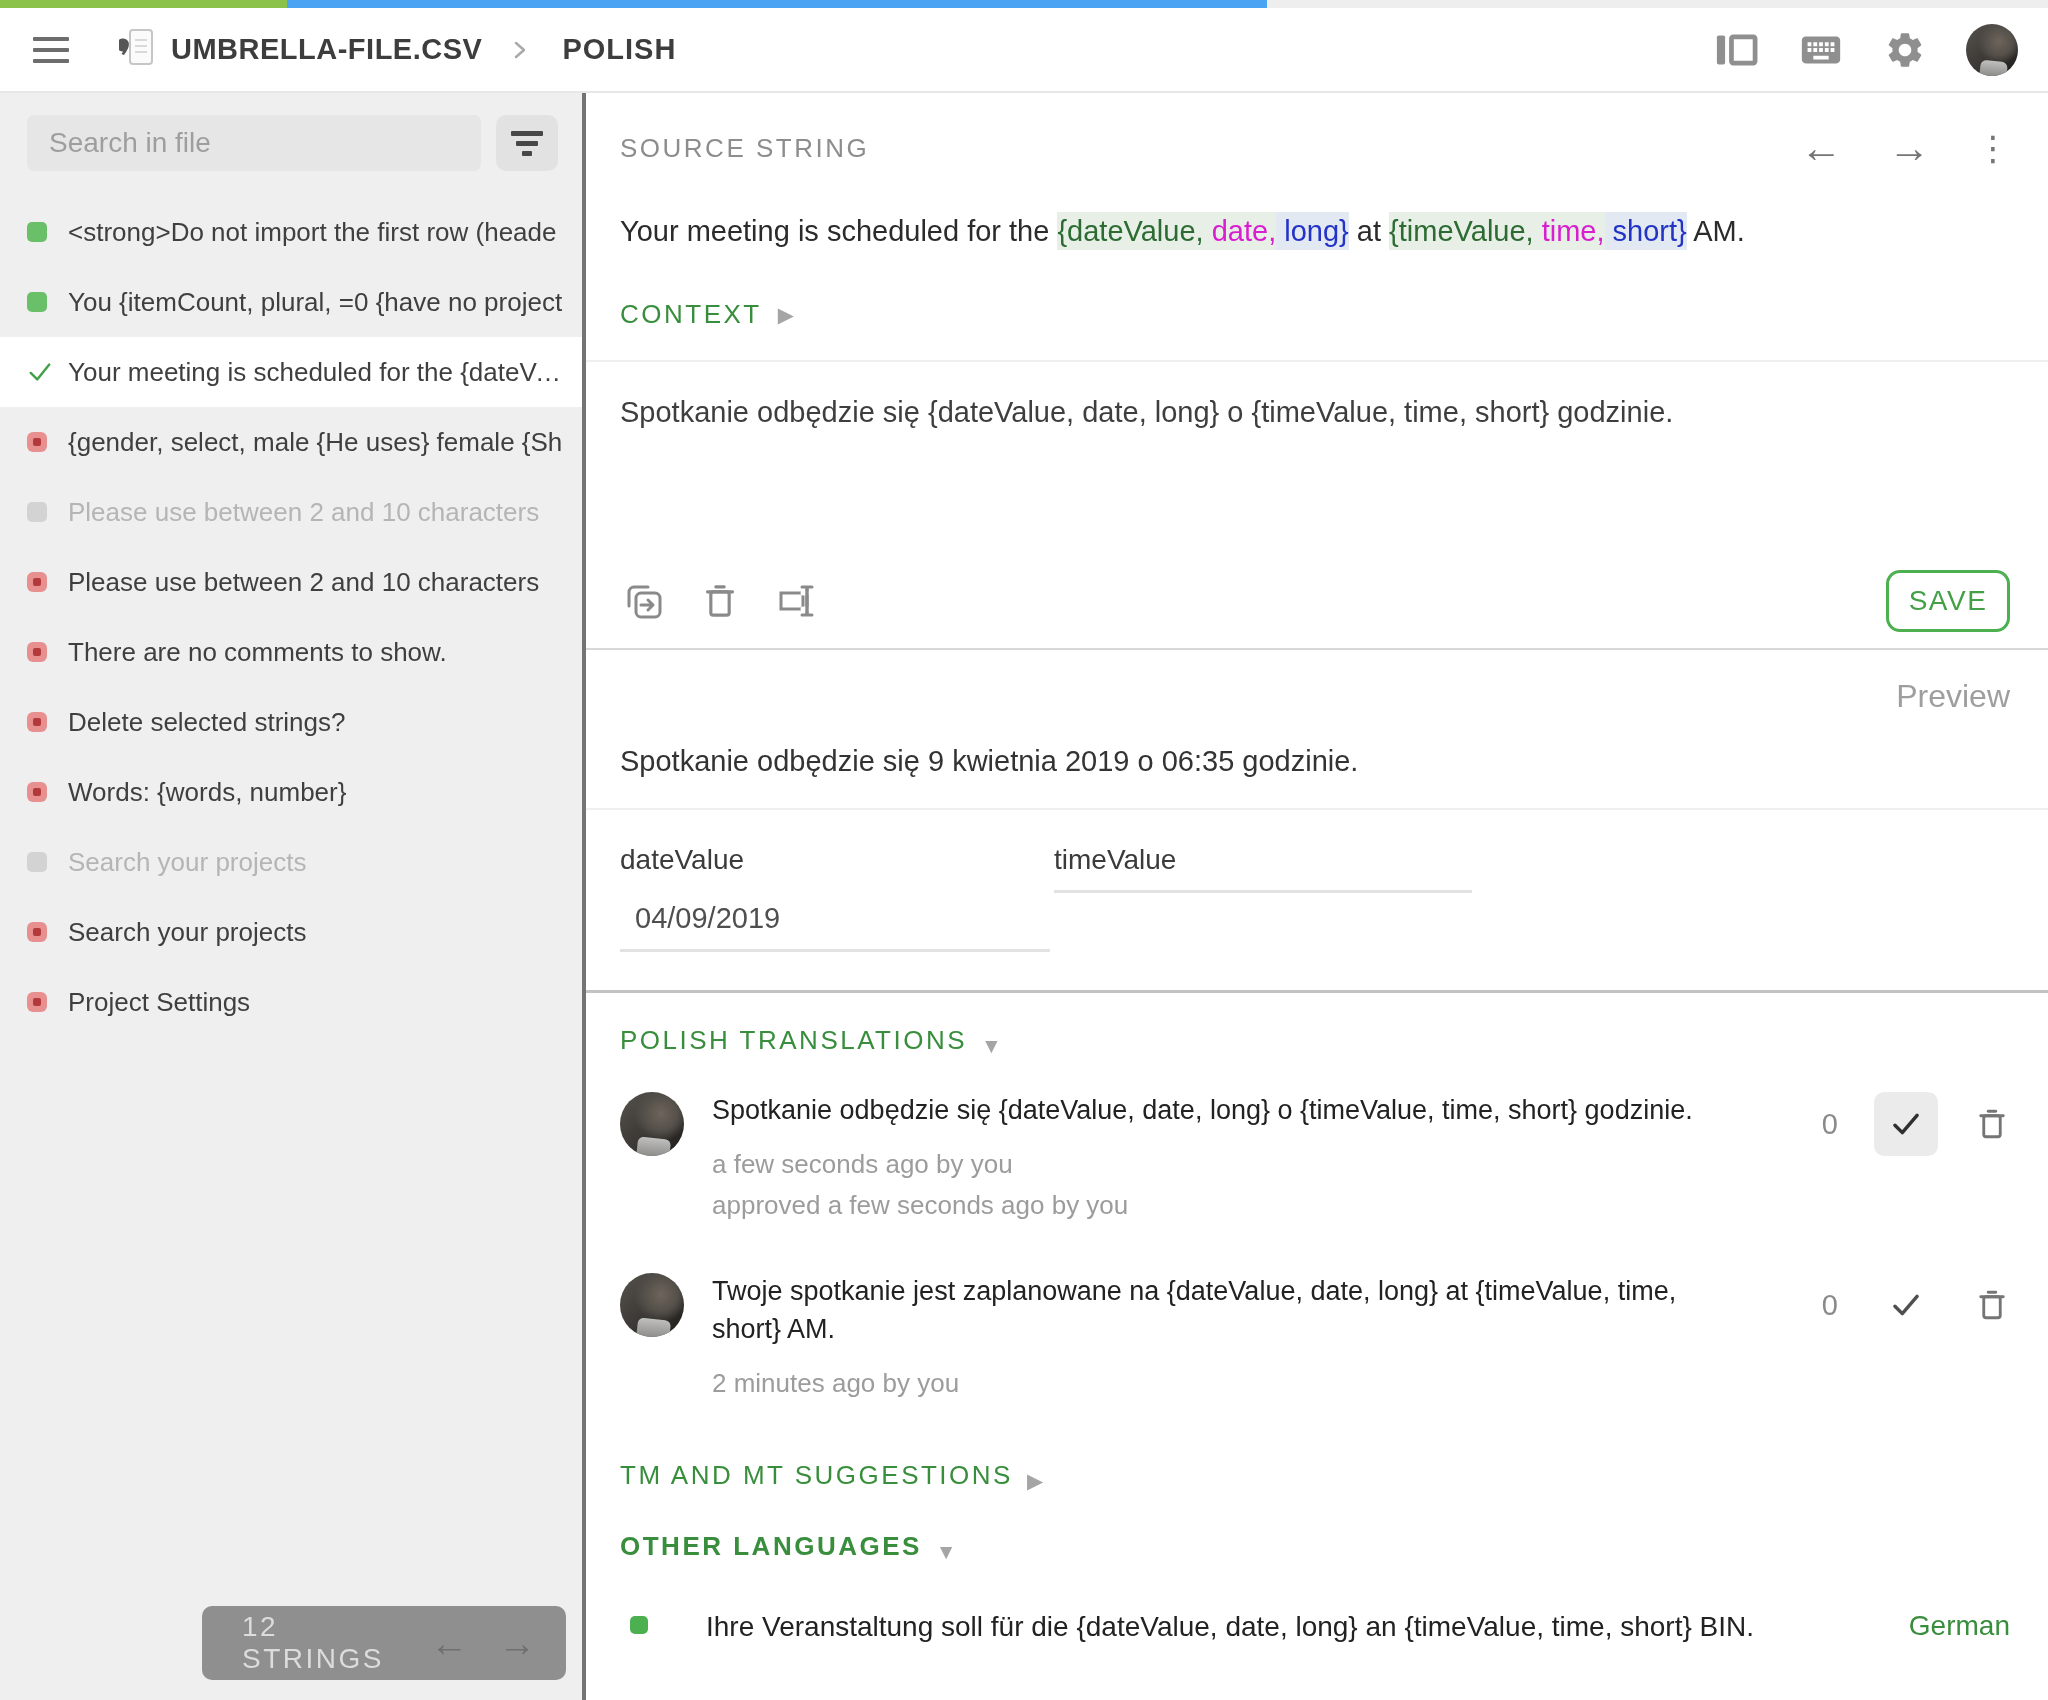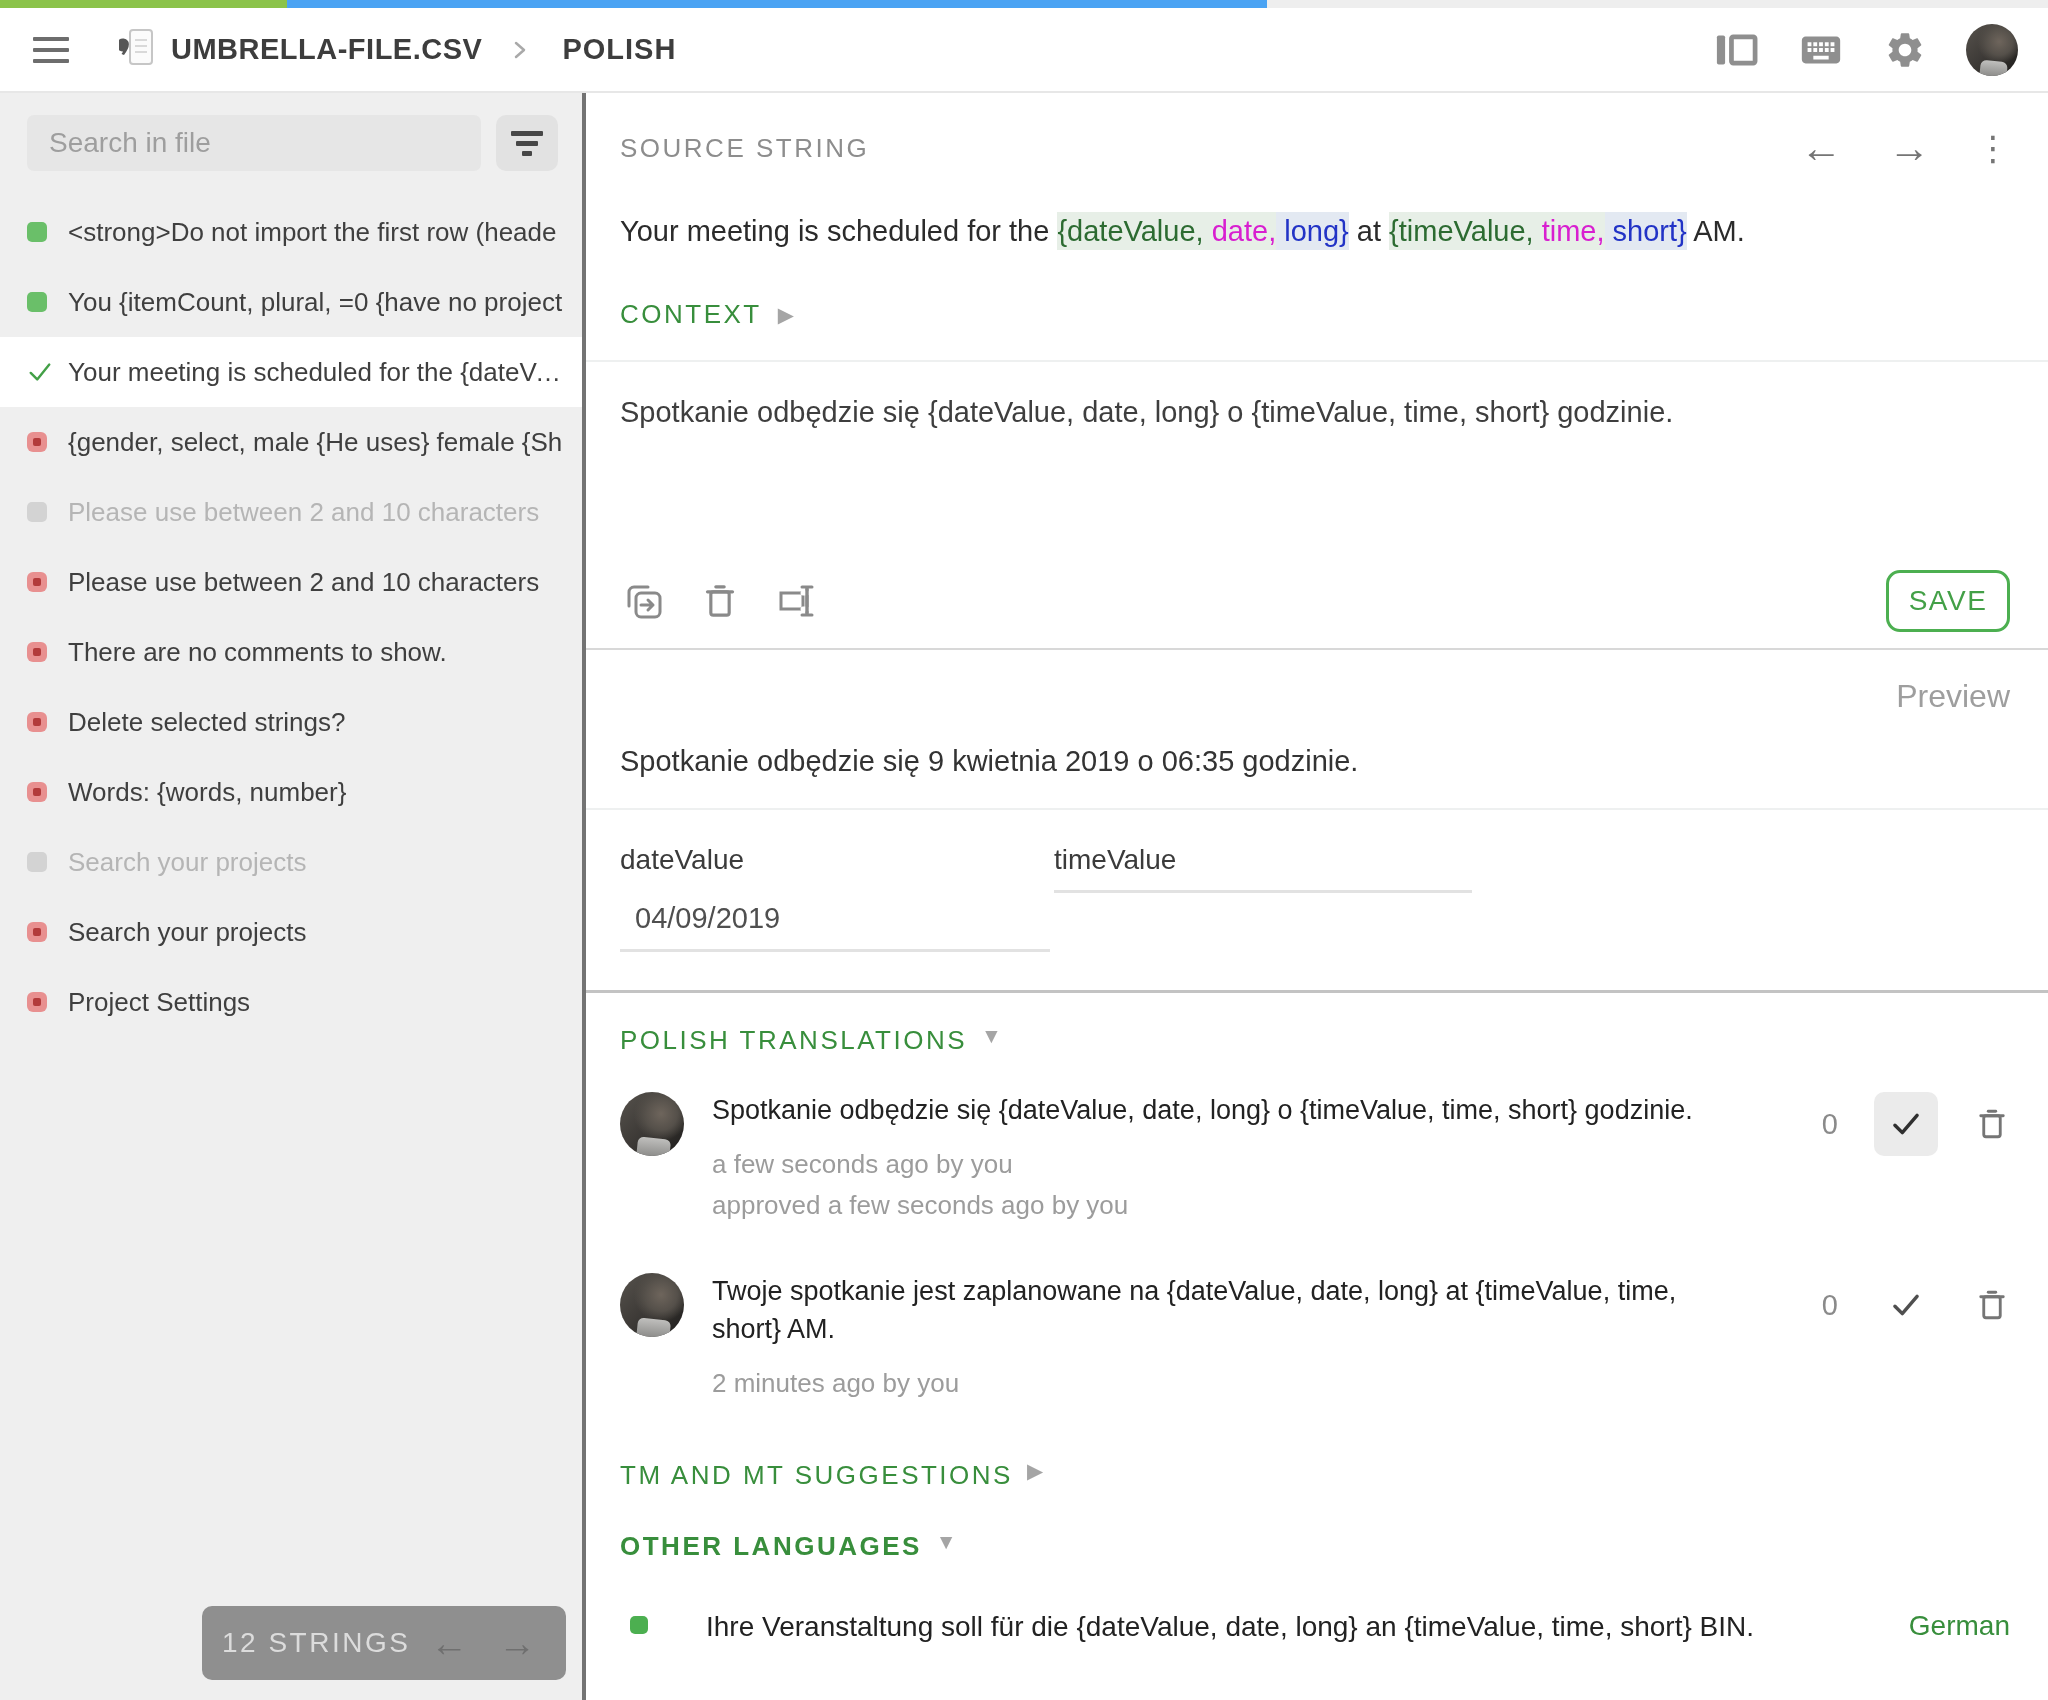--- a/index.html
+++ b/index.html
@@ -53,21 +53,21 @@
   .s-icon { width:26px; margin-right:15px; display:flex; align-items:center; flex-shrink:0; }
   .s-label { white-space:nowrap; overflow:hidden; text-overflow:ellipsis; padding-right:18px; }
   .sq { width:20px; height:20px; border-radius:5px; }
   .sq-green { background:#6abf69; }
   .sq-gray  { background:#d3d3d3; }
   .sq-red   { background:#e89090; position:relative; border-radius:6px; }
   .sq-red::after { content:''; position:absolute; inset:6px; background:#b23a3a; border-radius:2px; }
 
   .strings-pill { position:absolute; left:202px; bottom:20px; width:364px; height:74px;
     background:#8f8f8f; border-radius:10px; display:flex; align-items:center;
-    padding-left:20px; cursor:default; }
+    padding-left:40px; cursor:default; }
   .pill-label { color:#dcdcdc; font-size:28px; letter-spacing:2.5px; }
   .pill-arrows { margin-left:auto; display:flex; gap:30px; padding-right:30px; }
   .pill-arrows span { color:#6f6f6f; font-size:38px; line-height:1; cursor:pointer; }
 
   
   .main { flex:1; padding:0 38px 0 34px; background:#fff; }
   .full-bleed { margin-left:-34px; margin-right:-38px; }
   .divider-light { height:2px; background:#eef0f0; }
   .divider-med   { height:2px; background:#d8d8d8; }
   .divider-thick { height:3px; background:#c3c3c3; }
@@ -102,21 +102,21 @@
   .preview-text  { margin-top:30px; font-size:29px; color:#333; }
 
   .params { display:flex; margin-top:34px; }
   .param { width:434px; }
   .param-name { font-size:28px; color:#3b3b3b; }
   .param-value { margin-top:26px; padding-left:15px; font-size:29px; color:#4f4f4f; }
   .param-underline { margin-top:14px; height:3px; background:#e2e2e2; }
   .param:nth-child(1) .param-underline { width:430px; }
   .param:nth-child(2) .param-underline { width:418px; }
 
-  .sect-row { display:flex; align-items:flex-start; gap:14px; }
+  .sect-row { display:flex; align-items:flex-end; gap:14px; }
   .entry { display:flex; margin-top:36px; }
   .entry + .entry { margin-top:46px; }
   .t-avatar { width:64px; height:64px; }
   .entry-body { margin-left:28px; flex:1; min-width:0; }
   .entry-text { font-size:27px; color:#222; line-height:1.4; max-width:1020px; }
   .entry-meta { margin-top:14px; color:#9c9c9c; font-size:26px; line-height:1.6; }
   .entry-actions { display:flex; align-items:flex-start; gap:36px; flex-shrink:0; margin-left:10px; }
   .vote-count { font-size:29px; color:#8a8a8a; margin-top:16px; }
   .approve-btn { width:64px; height:64px; border:none; background:none; border-radius:10px;
     display:flex; align-items:center; justify-content:center; cursor:pointer; }

